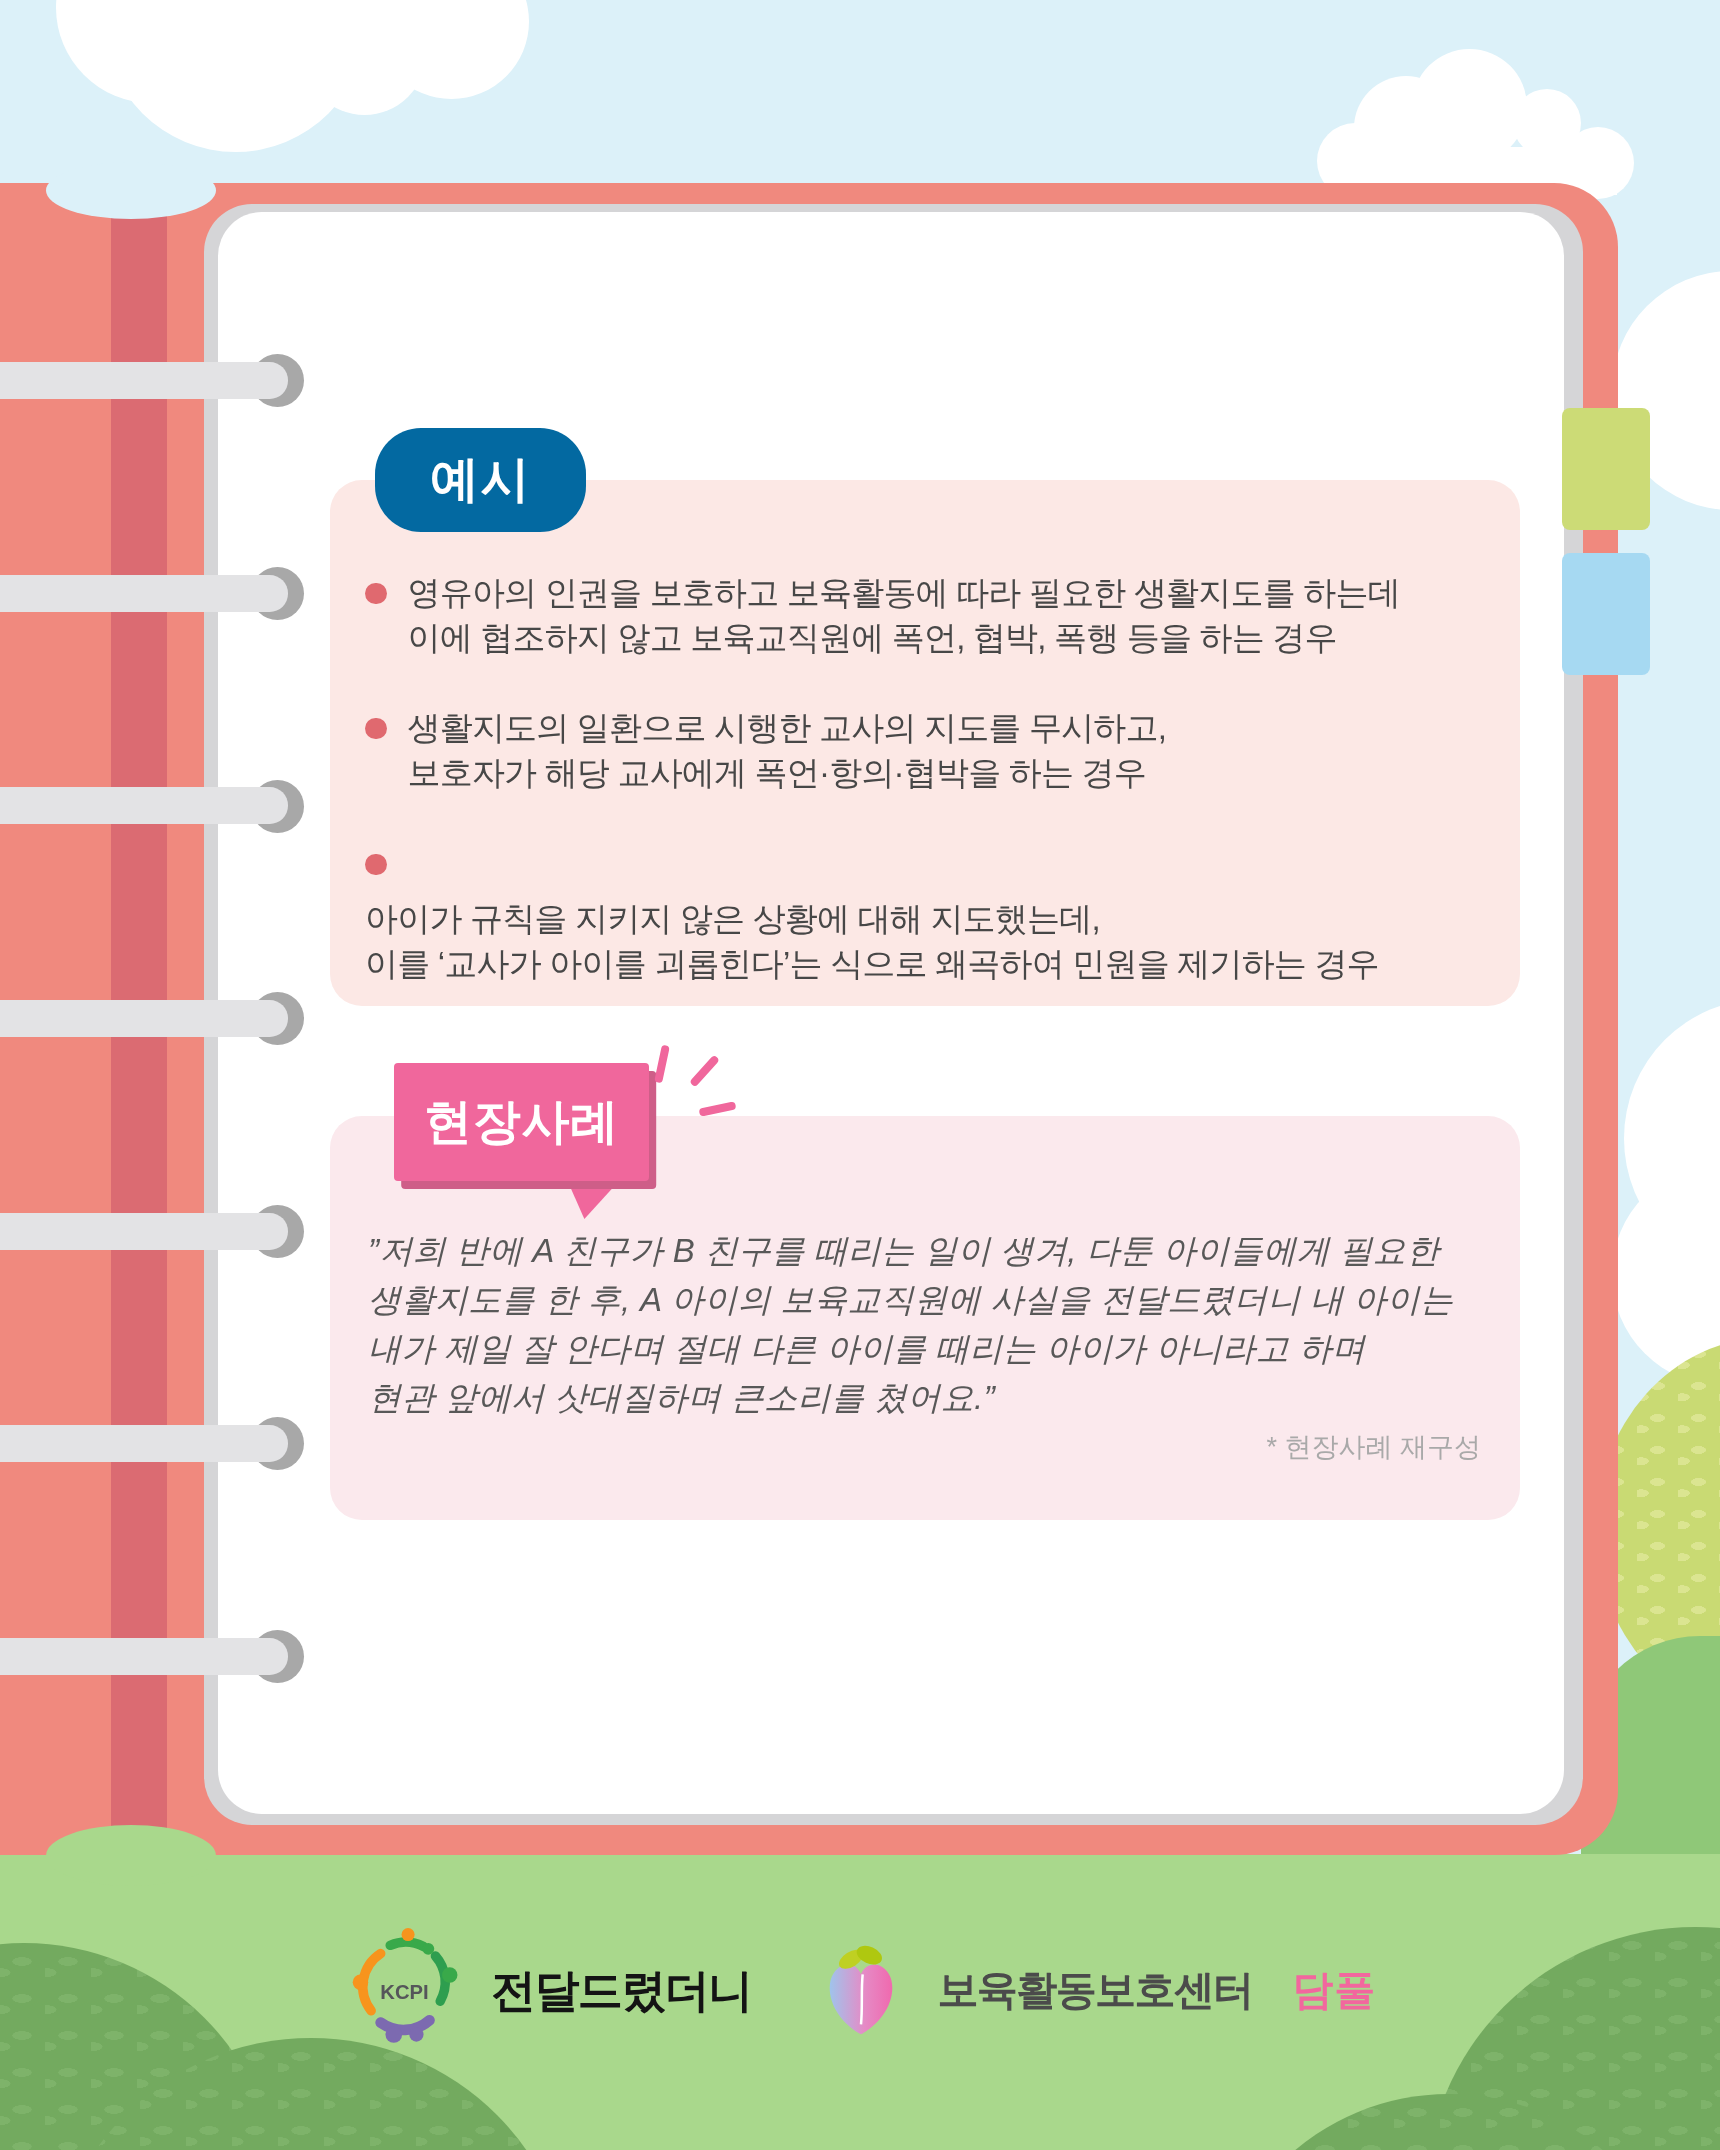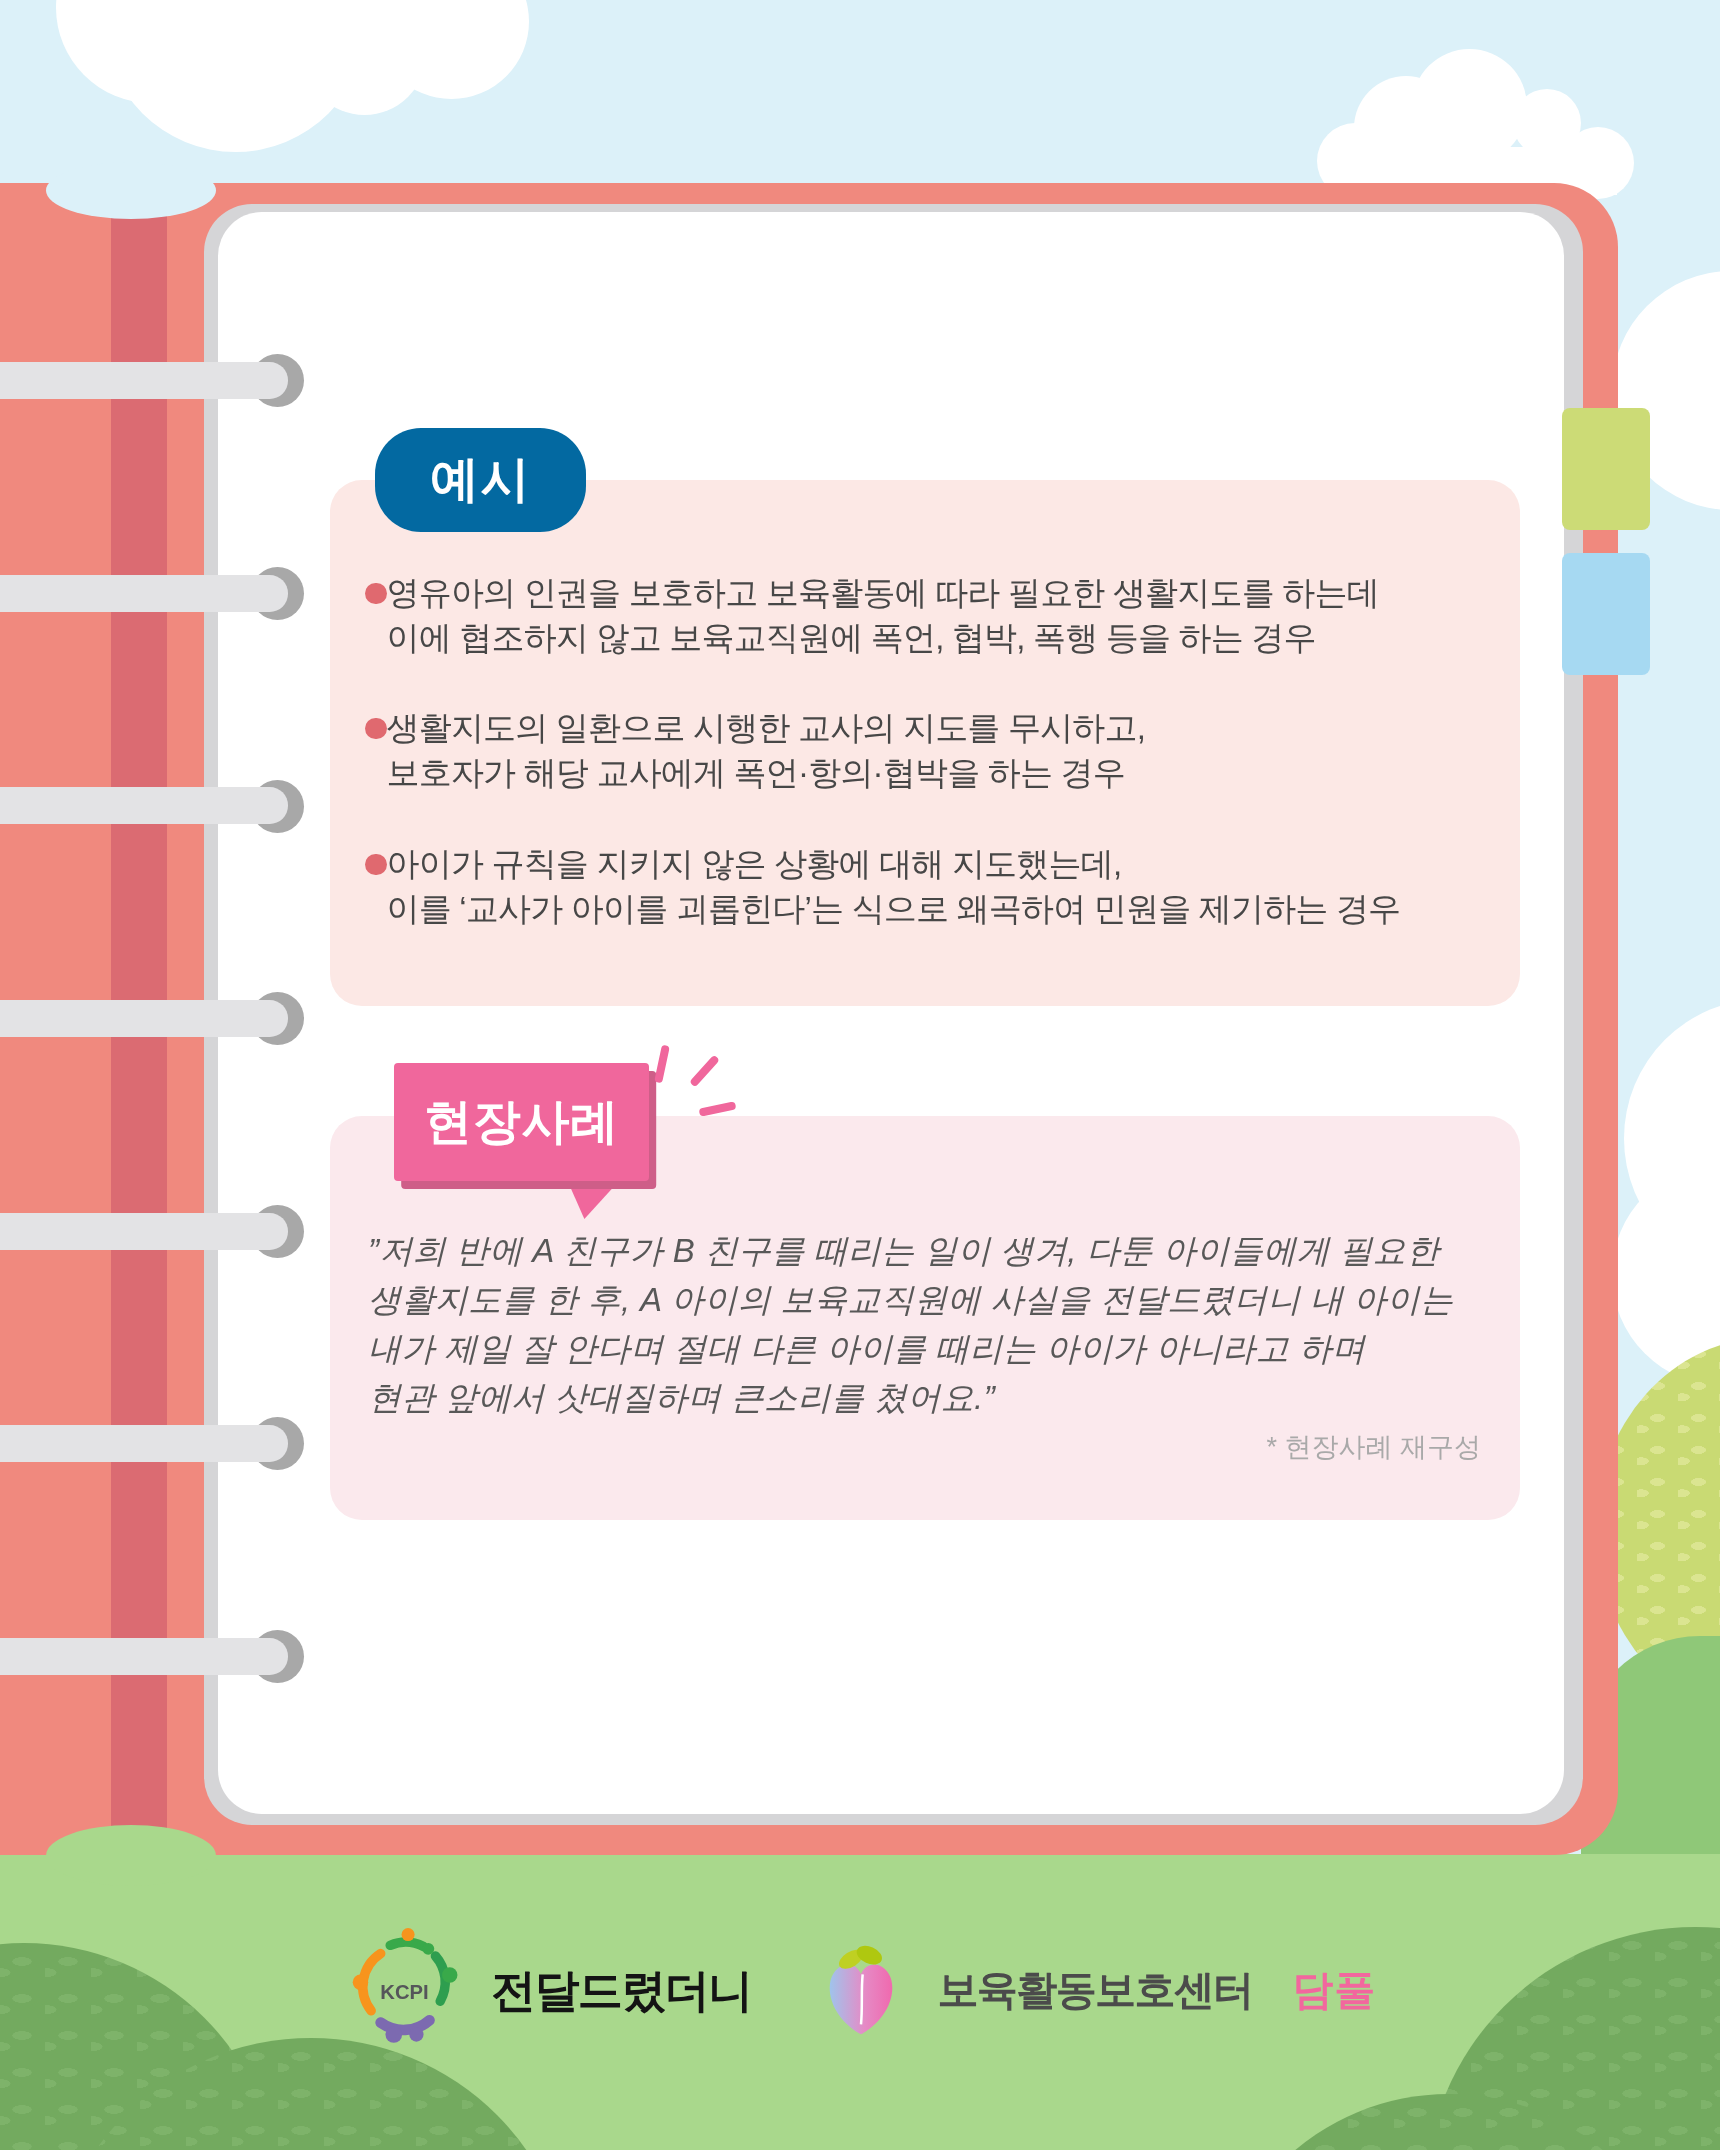--- a/index.html
+++ b/index.html
@@ -31,21 +31,21 @@
   .tab{width:88px;border-radius:8px;}
   .tab-green{left:1562px;top:408px;height:122px;background:#CCDB76;}
   .tab-blue{left:1562px;top:553px;height:122px;background:#A6D9F2;}
   
   .box{left:330px;width:1190px;background:#FCE8E5;border-radius:32px;}
   .box1{top:480px;height:526px;}
   .box2{top:1116px;height:404px;background:#FBE9ED;}
   .badge{left:375px;top:428px;width:211px;height:104px;background:#0369a1;border-radius:46px;
          color:#fff;font-size:49px;font-weight:bold;display:flex;align-items:center;justify-content:center;
          letter-spacing:1.6px;}
-  .bullet{left:365px;display:flex;}
+  .bullet{left:365px;display:flex;gap:21px;}
   .bullet .dot{width:21.5px;height:21.5px;border-radius:50%;background:#E0696F;margin-top:12.7px;flex:none;}
   .bullet .txt{font-size:33px;line-height:45px;color:#474747;letter-spacing:-0.8px;white-space:nowrap;}
   .bubble{left:394px;top:1063px;width:255px;height:118px;background:#F0679C;border-radius:4px;
           box-shadow:7.2px 8px 0 #CE5E88;color:#fff;font-size:48px;font-weight:bold;
           display:flex;align-items:center;justify-content:center;letter-spacing:0.8px;}
   .bubble-tail{left:557px;top:1170px;width:72px;height:49px;background:#F0679C;
                clip-path:polygon(8% 0,100% 0,38% 100%);}
   .spark{background:#F0679C;border-radius:4.8px;}
   .story{left:368px;top:1226px;font-size:33px;line-height:49px;color:#585858;letter-spacing:0.4px;
          font-style:italic;white-space:nowrap;}
@@ -128,21 +128,21 @@
         <div>이에 협조하지 않고 보육교직원에 폭언, 협박, 폭행 등을 하는 경우</div>
       </div>
     </div>
     <div class="abs bullet" style="top:705px;">
       <span class="dot"></span>
       <div class="txt">
         <div>생활지도의 일환으로 시행한 교사의 지도를 무시하고,</div>
         <div>보호자가 해당 교사에게 폭언·항의·협박을 하는 경우</div>
       </div>
     </div>
-    <div class="abs bullet" style="top:841px;">
+    <div class="abs bullet" style="top:841px;flex-direction:column;">
       <span class="dot"></span>
       <div class="txt">
         <div>아이가 규칙을 지키지 않은 상황에 대해 지도했는데,</div>
         <div>이를 ‘교사가 아이를 괴롭힌다’는 식으로 왜곡하여 민원을 제기하는 경우</div>
       </div>
     </div>
 
     <div class="abs box box2"></div>
     <div class="abs bubble-tail"></div>
     <div class="abs bubble">

